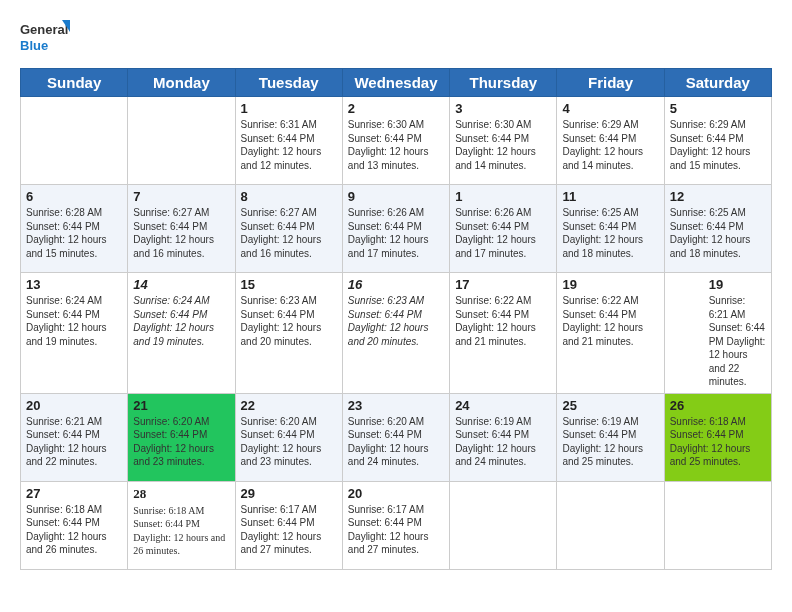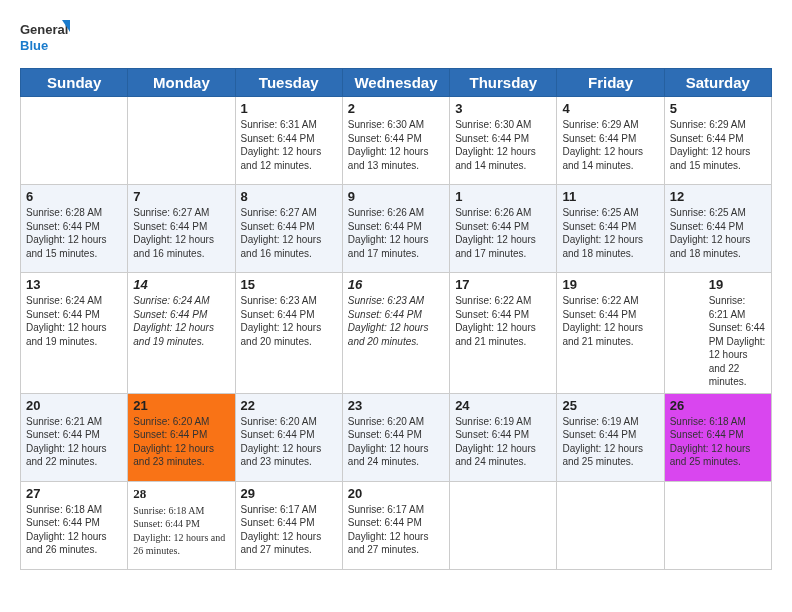--- a/index.html
+++ b/index.html
@@ -235,21 +235,21 @@
 Daylight: 12 hours and 22 minutes.</div>
           </td>
         </tr>
         <tr>
           <td style="background: rgb(240, 244, 250);">
             <span class="day-num">20</span>
             <div class="day-info">Sunrise: 6:21 AM
 Sunset: 6:44 PM
 Daylight: 12 hours and 22 minutes.</div>
           </td>
-          <td style="background: #f97316;">
+          <td style="background: #22c55e;">
             <span class="day-num">21</span>
             <div class="day-info">Sunrise: 6:20 AM
 Sunset: 6:44 PM
 Daylight: 12 hours and 23 minutes.</div>
           </td>
           <td style="background: rgb(240, 244, 250); margin-left: 41px;">
             <span class="day-num">22</span>
             <div class="day-info">Sunrise: 6:20 AM
 Sunset: 6:44 PM
 Daylight: 12 hours and 23 minutes.</div>
@@ -265,21 +265,21 @@
             <div class="day-info">Sunrise: 6:19 AM
 Sunset: 6:44 PM
 Daylight: 12 hours and 24 minutes.</div>
           </td>
           <td style="background: rgb(240, 244, 250);">
             <span class="day-num">25</span>
             <div class="day-info">Sunrise: 6:19 AM
 Sunset: 6:44 PM
 Daylight: 12 hours and 25 minutes.</div>
           </td>
-          <td style="background: #d946ef; margin-top: 47px;">
+          <td style="background: #84cc16; margin-top: 47px;">
             <span class="day-num">26</span>
             <div class="day-info">Sunrise: 6:18 AM
 Sunset: 6:44 PM
 Daylight: 12 hours and 25 minutes.</div>
           </td>
         </tr>
         <tr>
           <td style="background: rgb(255, 255, 255);">
             <span class="day-num">27</span>
             <div class="day-info">Sunrise: 6:18 AM

